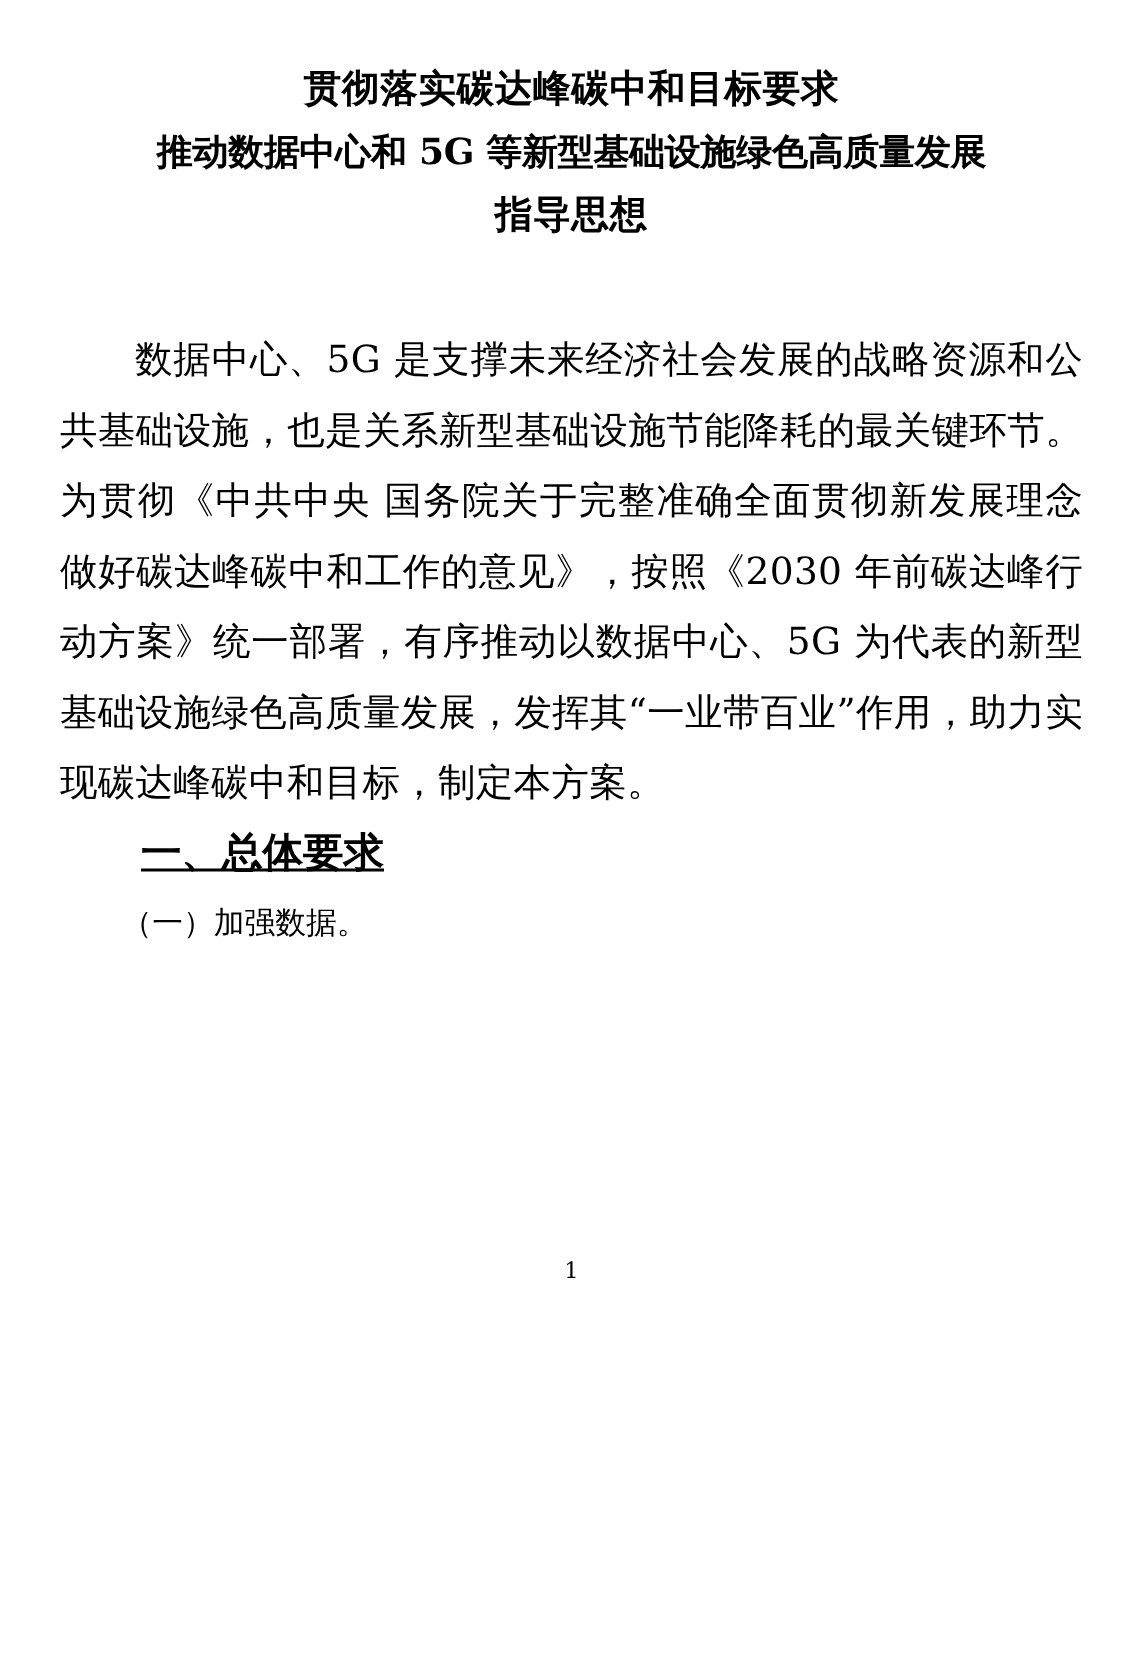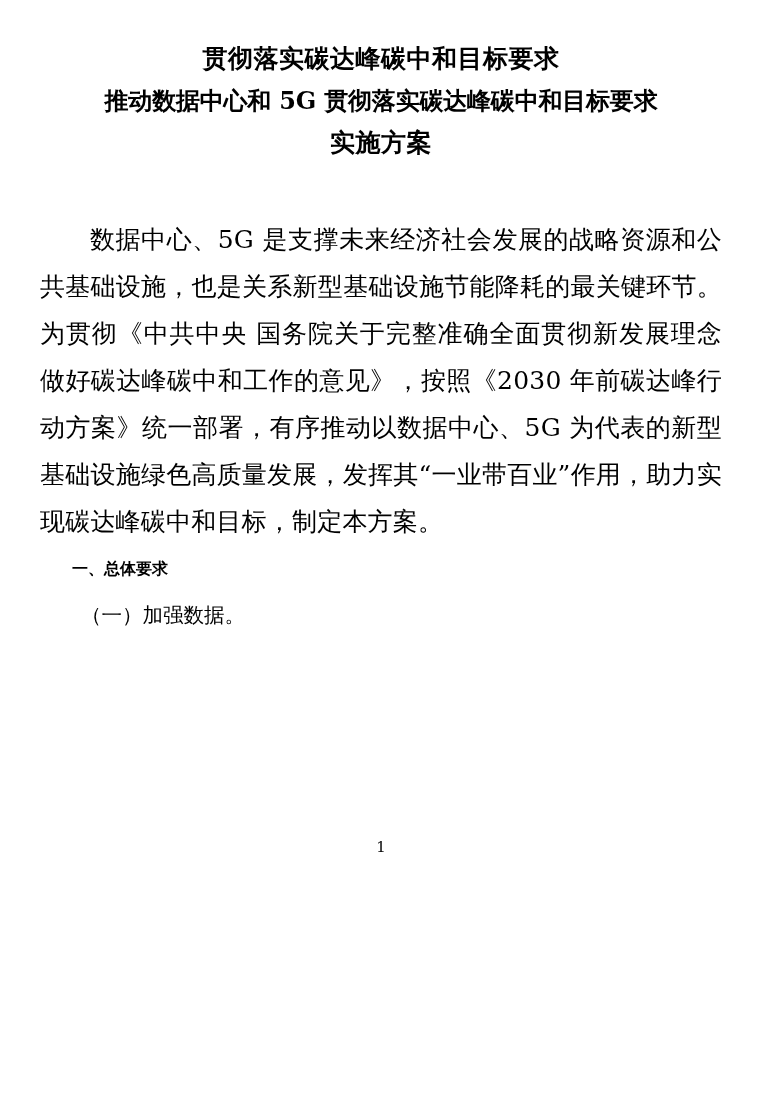--- a/index.html
+++ b/index.html
@@ -48,24 +48,25 @@
     text-align: justify;
     text-justify: inter-ideograph;
     text-indent: 2em;
     letter-spacing: 0.2px;
   }
   p.para.tight {
     letter-spacing: -0.1px;
   }
   p.heading {
     margin: 0;
-    font-size: 16px;
+    font-size: 27px;
     line-height: 47px;
     text-indent: 2em;
     font-weight: bold;
+    text-decoration: underline;
   }
   p.subheading {
     margin: 0;
     font-size: 20.5px;
     line-height: 47px;
     text-indent: 2em;
   }
   .page-number {
     position: absolute;
     left: 0;
@@ -76,22 +77,22 @@
     font-family: "DejaVu Serif", "Liberation Serif", serif;
   }
 </style>
 </head>
 <body>
 
 <div class="page">
 
   <h1 class="doc-title">
     <span class="title-line title-line-1">贯彻落实碳达峰碳中和目标要求</span>
-    <span class="title-line title-line-2">推动数据中心和 5G 贯彻落实碳达峰碳中和目标要求</span>
-    <span class="title-line title-line-3">实施方案</span>
+    <span class="title-line title-line-2">推动数据中心和 5G 等新型基础设施绿色高质量发展</span>
+    <span class="title-line title-line-3">指导思想</span>
   </h1>
 
   <div class="body-block">
     <p class="para">数据中心、5G 是支撑未来经济社会发展的战略资源和公共基础设施，也是关系新型基础设施节能降耗的最关键环节。为贯彻《中共中央 国务院关于完整准确全面贯彻新发展理念做好碳达峰碳中和工作的意见》，按照《2030 年前碳达峰行动方案》统一部署，有序推动以数据中心、5G 为代表的新型基础设施绿色高质量发展，发挥其“一业带百业”作用，助力实现碳达峰碳中和目标，制定本方案。</p>
     <p class="heading">一、总体要求</p>
     <p class="subheading">（一）加强数据。</p>
   </div>
 
   <div class="page-number">1</div>
 </div>

